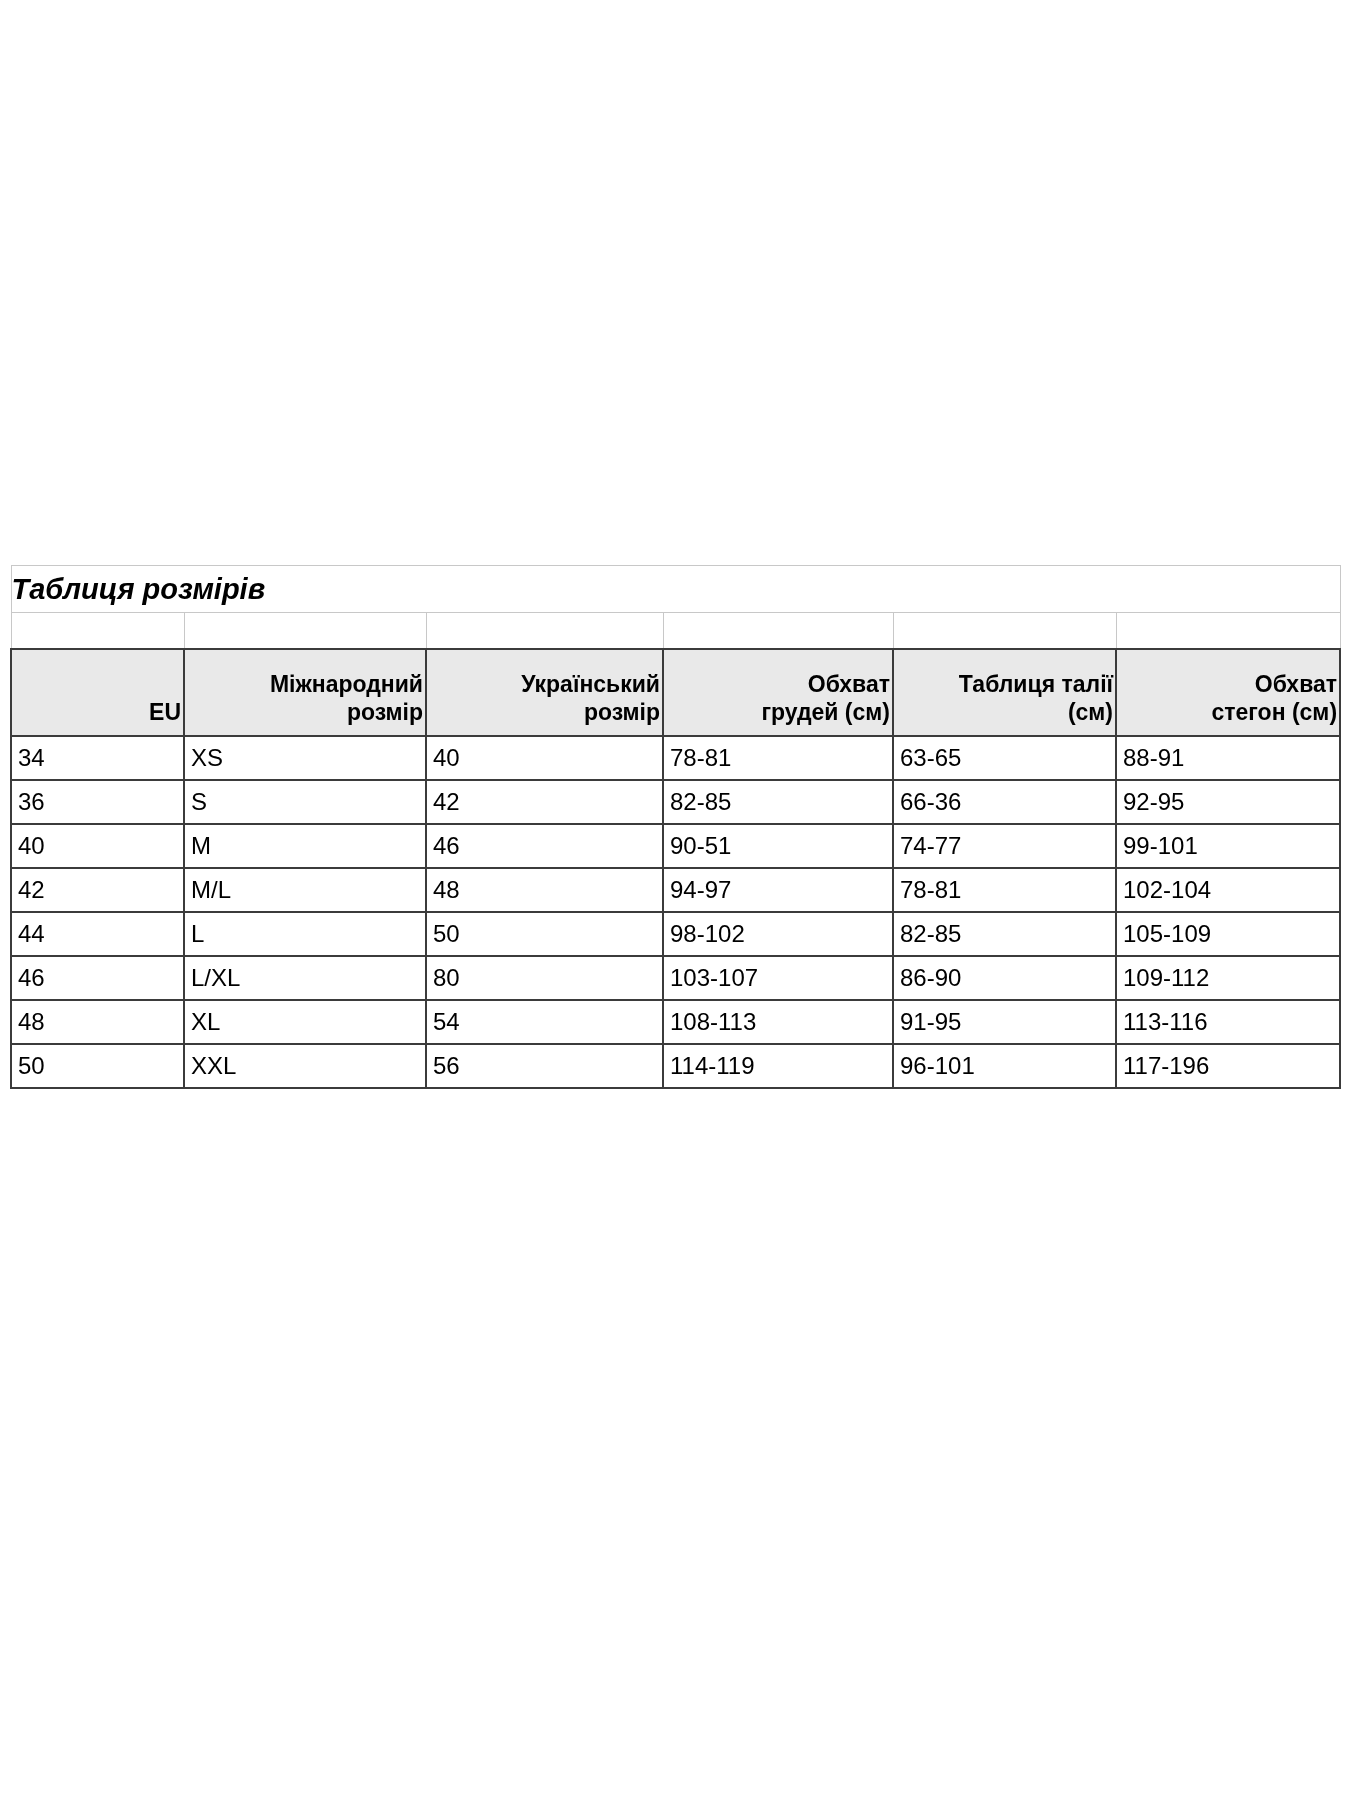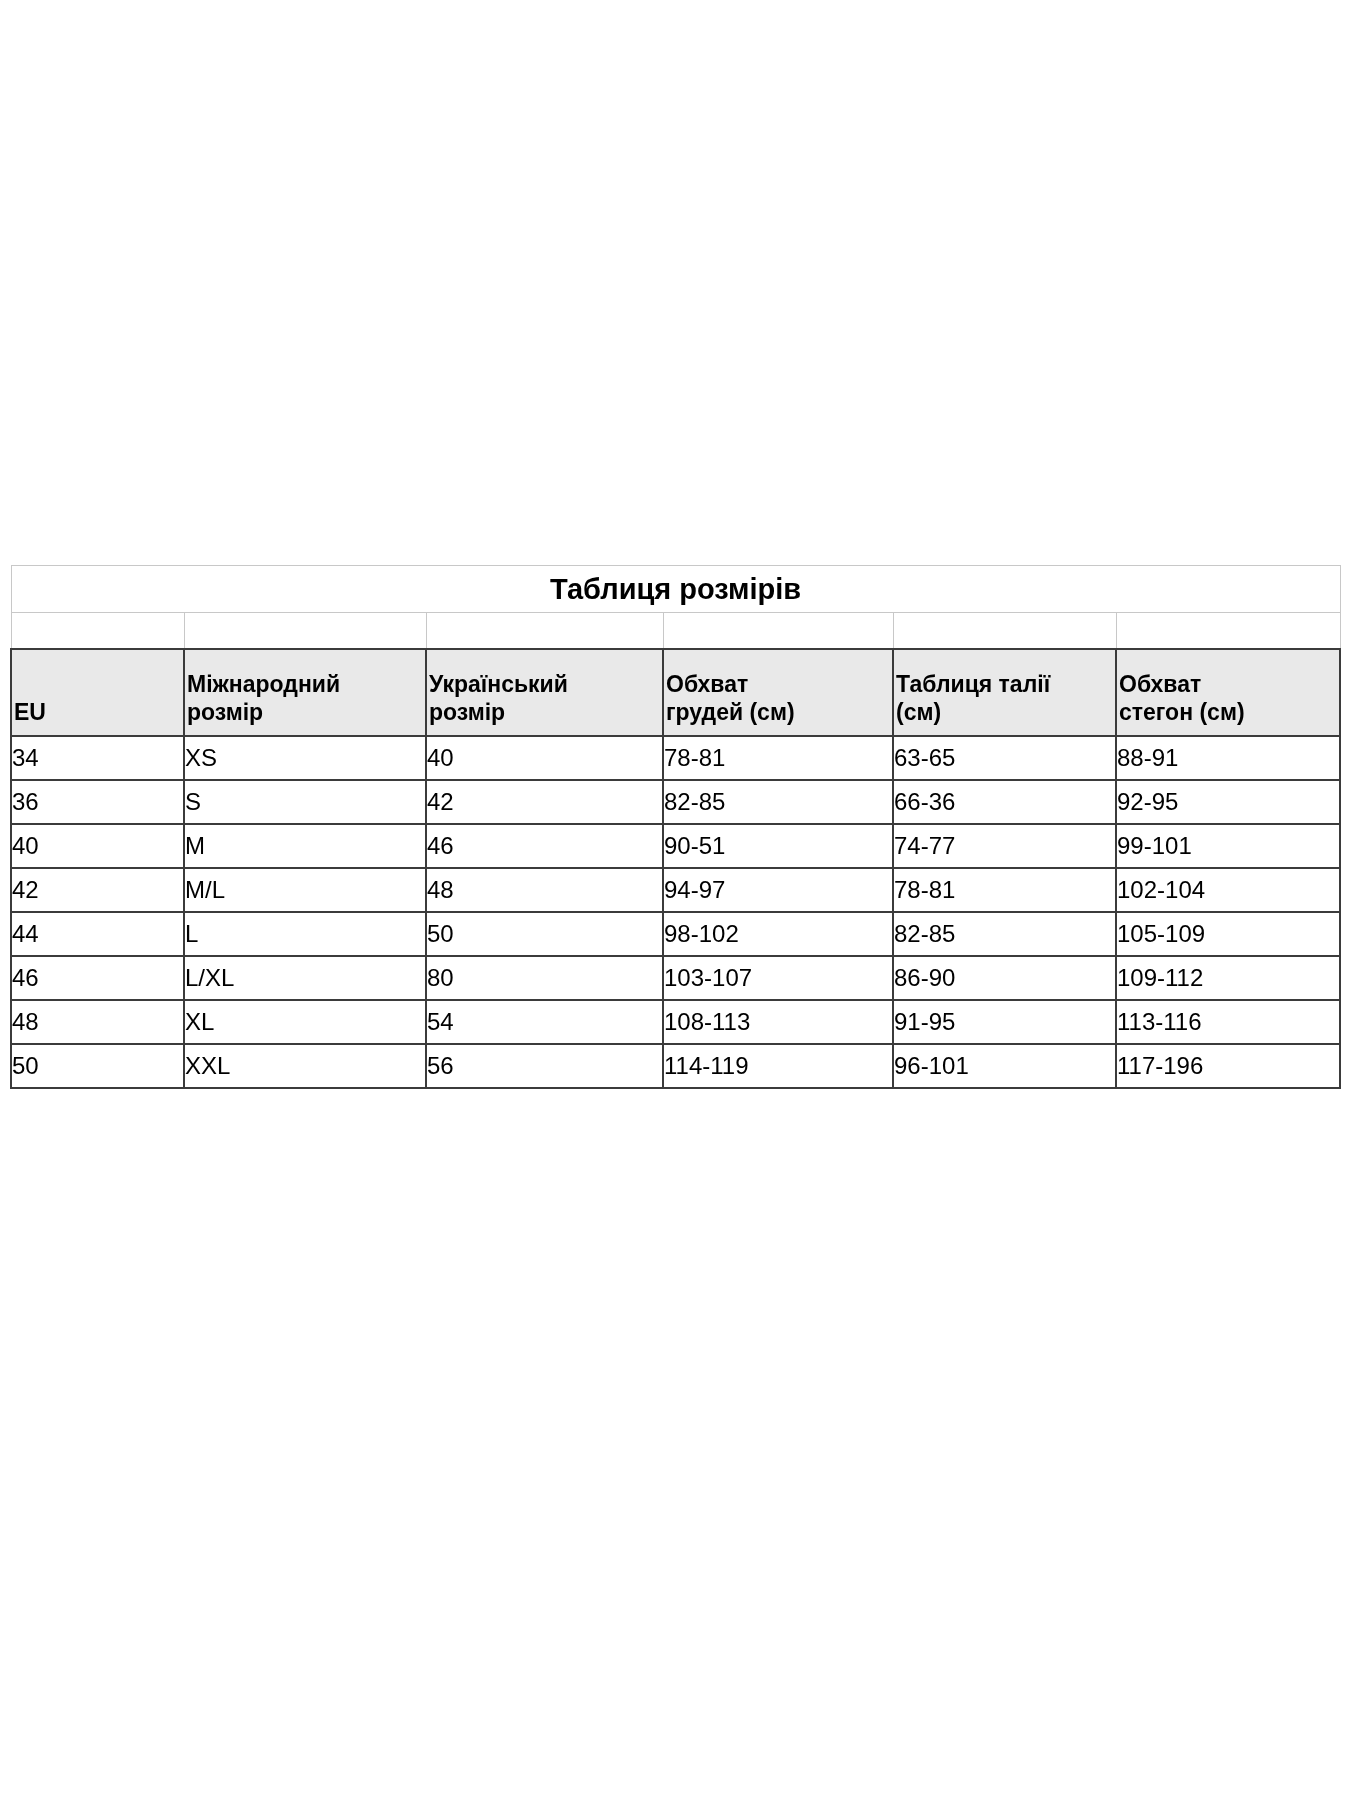--- a/index.html
+++ b/index.html
@@ -25,51 +25,52 @@
     table-layout: fixed;
     width: 1329px;
   }
   td, th {
     overflow: hidden;
     box-sizing: border-box;
   }
   .title-cell {
     border: 1px solid #c8c8c8;
     height: 47px;
-    text-align: center;
+    text-align: left;
     vertical-align: middle;
     font-weight: bold;
     font-size: 29px;
     padding: 0;
+    font-style: italic;
   }
   .spacer-cell {
     border: 1px solid #c8c8c8;
     height: 36px;
     padding: 0;
   }
   th.head-cell {
     border: 2px solid #3b3b3b;
     background: #e9e9e9;
     height: 87px;
     vertical-align: bottom;
-    text-align: left;
+    text-align: right;
     font-weight: bold;
     font-size: 23px;
     line-height: 1.22;
     padding: 4px 2px 8px 2px;
     white-space: pre-line;
   }
   td.data-cell {
     border: 2px solid #3b3b3b;
     height: 44px;
     font-size: 24px;
     font-weight: normal;
     text-align: left;
     vertical-align: middle;
-    padding: 0 0 0 0;
+    padding: 0 0 0 6px;
   }
 </style>
 </head>
 <body>
 
 <div class="size-table-wrap">
   <table class="size-table">
     <colgroup id="table-cols">
         <col style="width: 173px;">
         <col style="width: 242px;">

